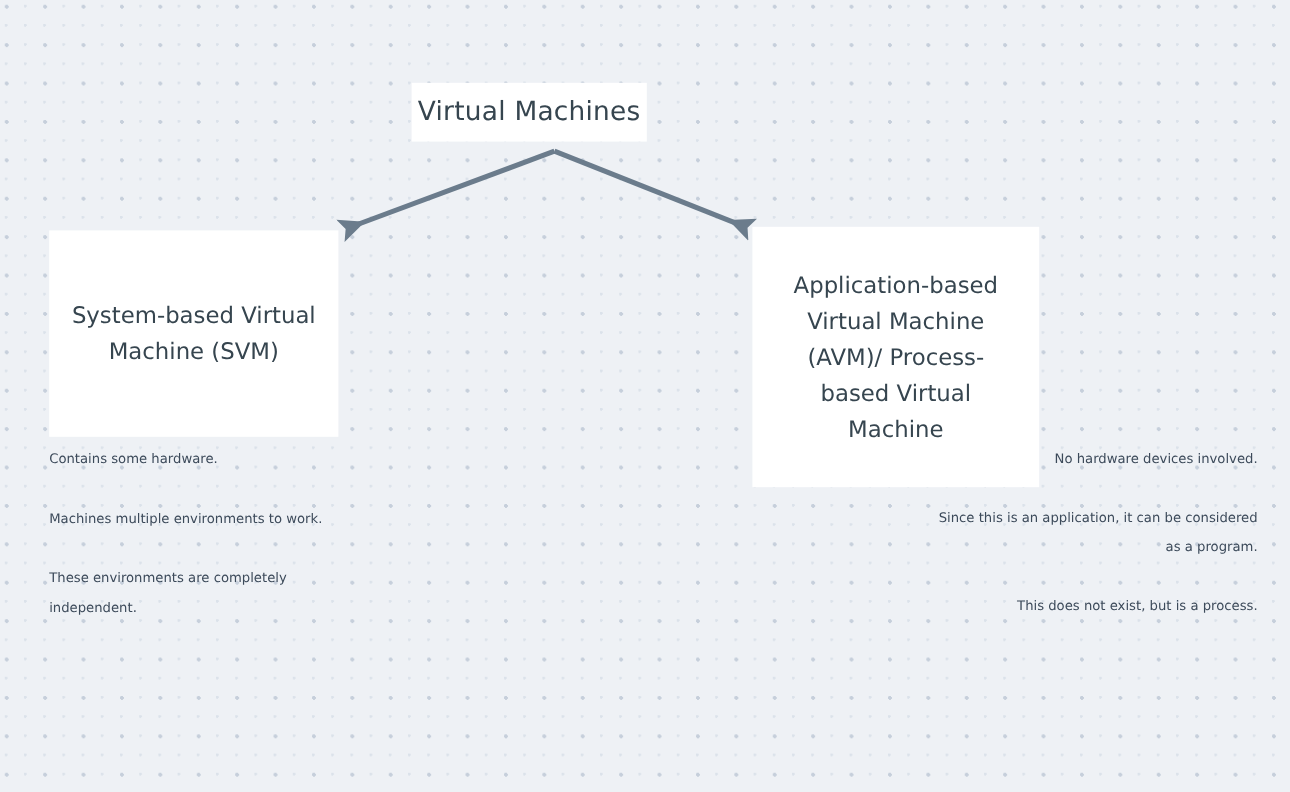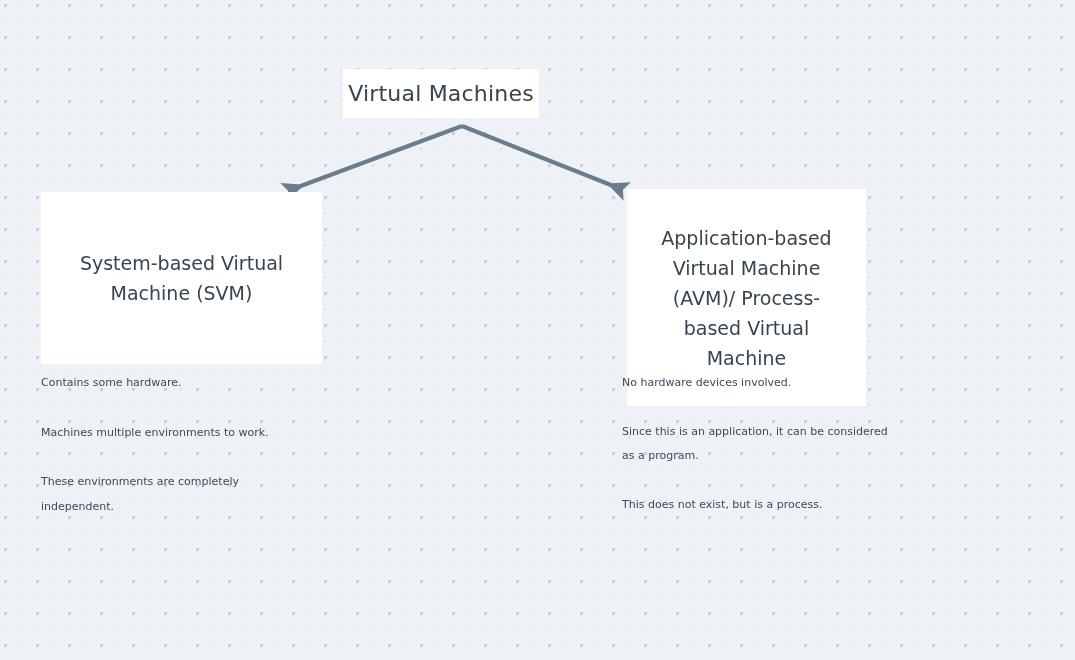--- a/index.html
+++ b/index.html
@@ -54,21 +54,21 @@
     top: 69px;
     width: 196px;
     height: 49px;
     font-size: 22px;
     letter-spacing: 0.2px;
   }
 
   #node-svm {
     left: 41px;
     top: 192px;
-    width: 281px;
+    width: 241px;
     height: 172px;
     font-size: 19px;
     line-height: 30px;
     padding: 0 12px;
   }
 
   #node-avm {
     left: 627px;
     top: 189px;
     width: 239px;
@@ -91,23 +91,24 @@
     line-height: 24.5px;
   }
 
   #notes-left {
     left: 41px;
     top: 371px;
     width: 330px;
   }
 
   #notes-right {
-    left: 622px;
+    left: 638px;
     top: 371px;
     width: 410px;
+    text-align: right;
   }
 
   .note-line {
     margin: 0 0 25px 0;
     white-space: pre-line;
   }
   .note-line:last-child {
     margin-bottom: 15px;
   }
   #notes-right .note-line { margin-bottom: 24px; }

